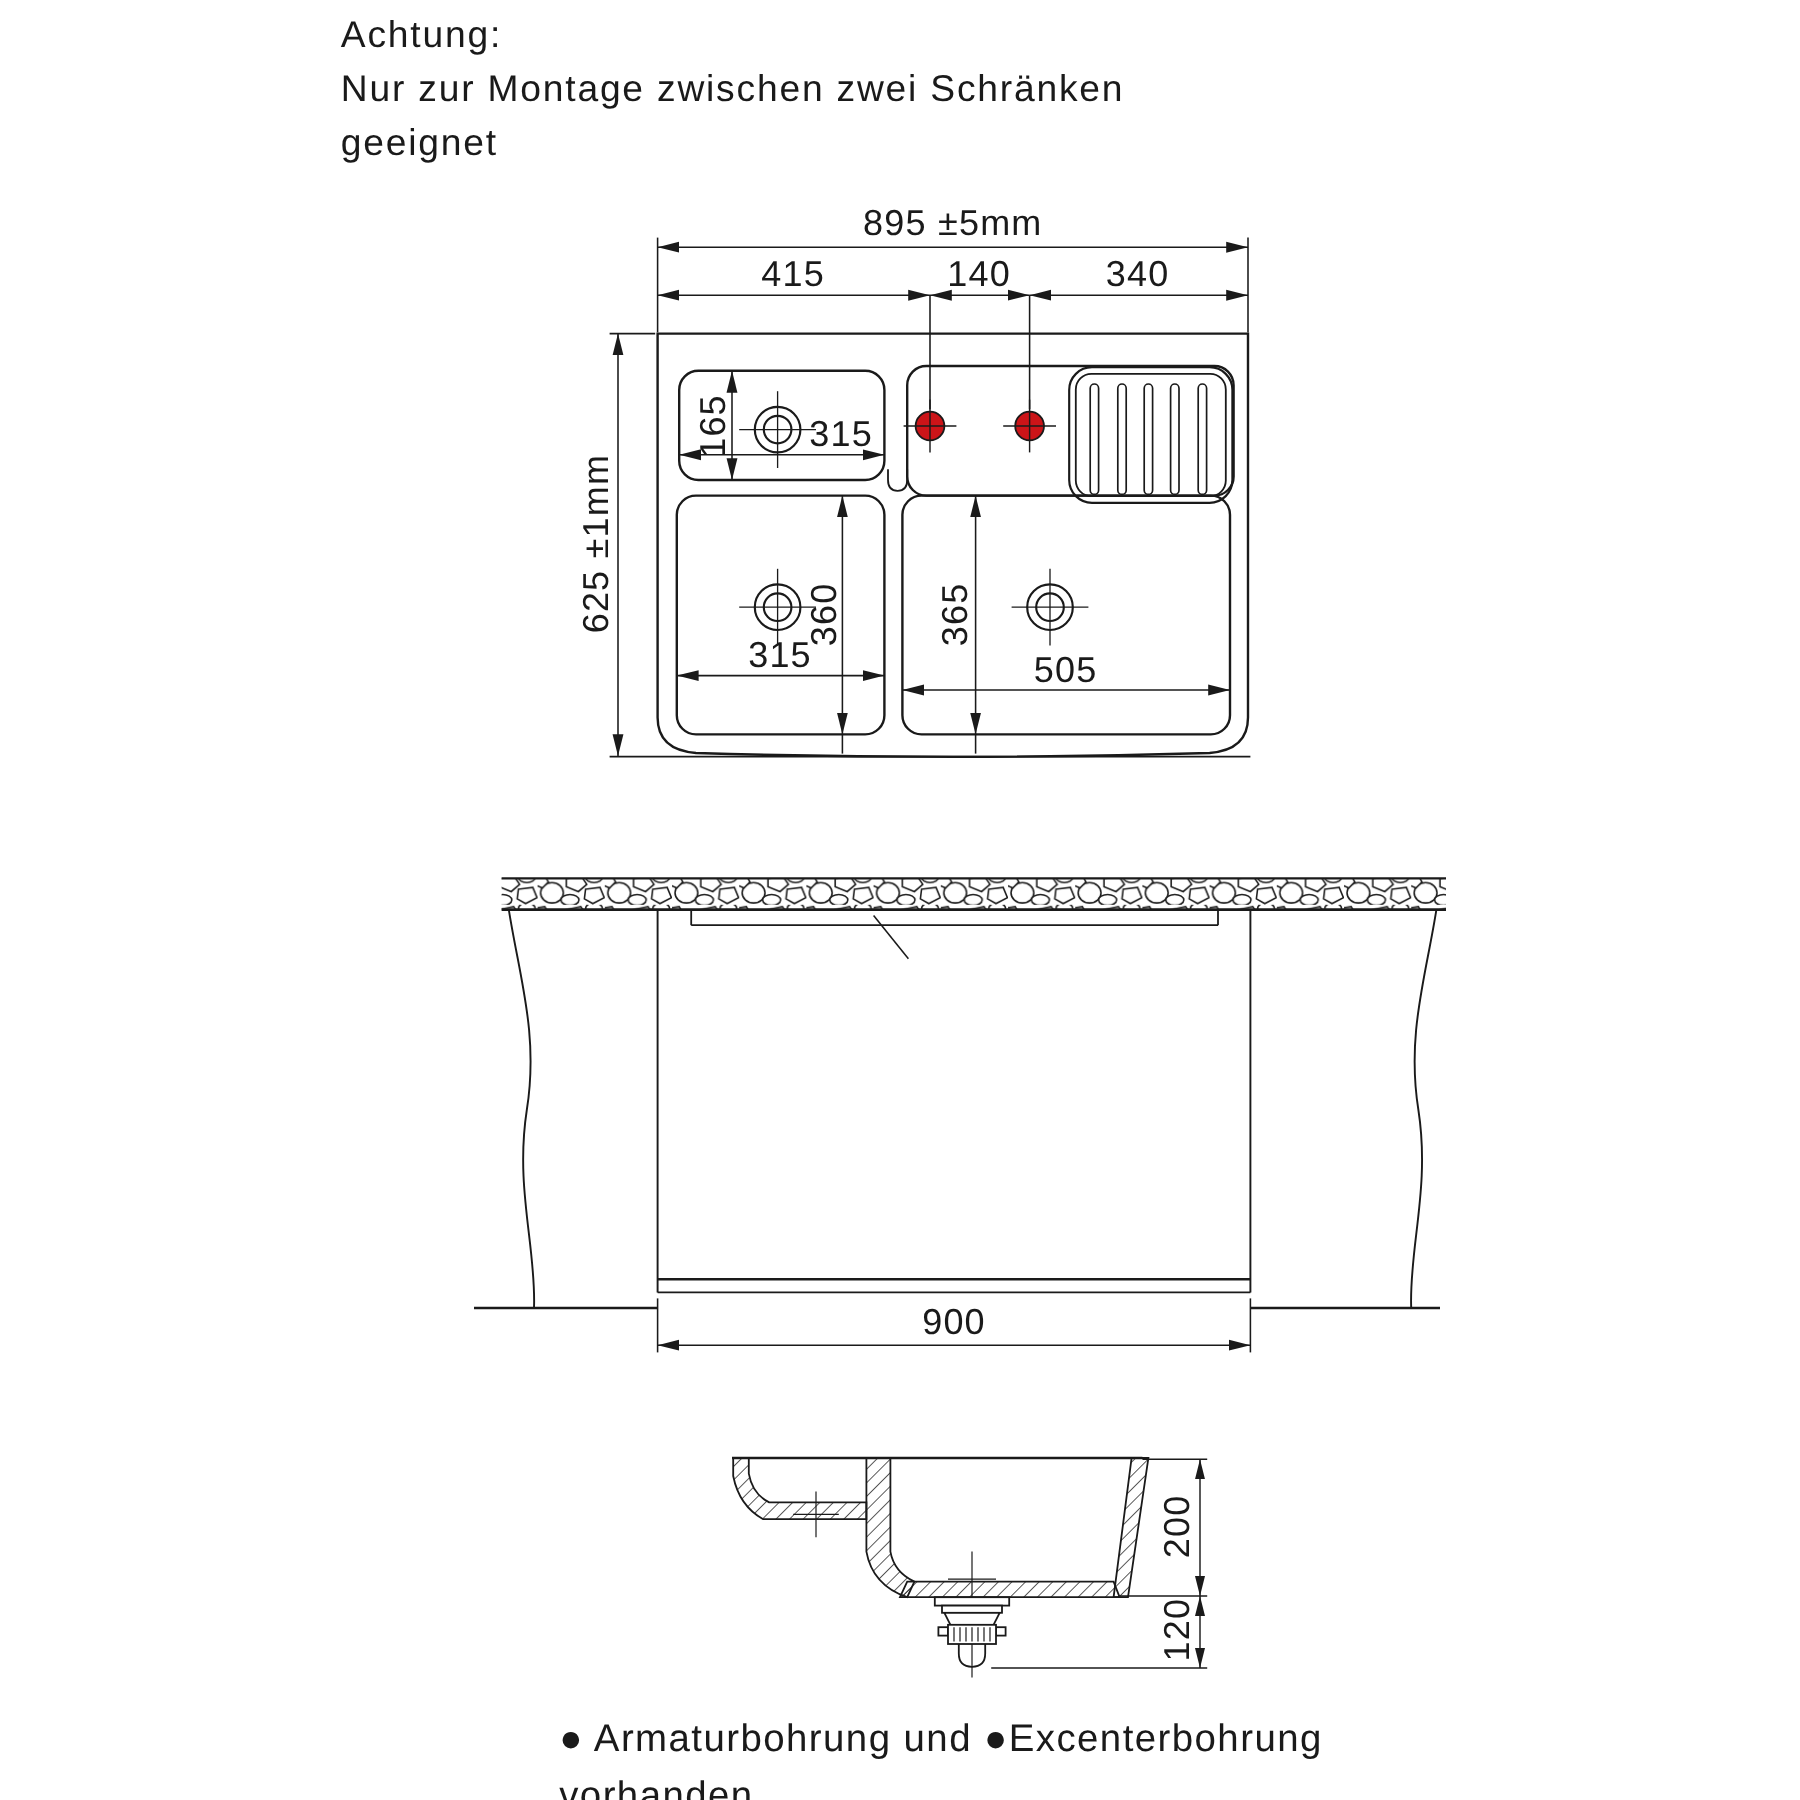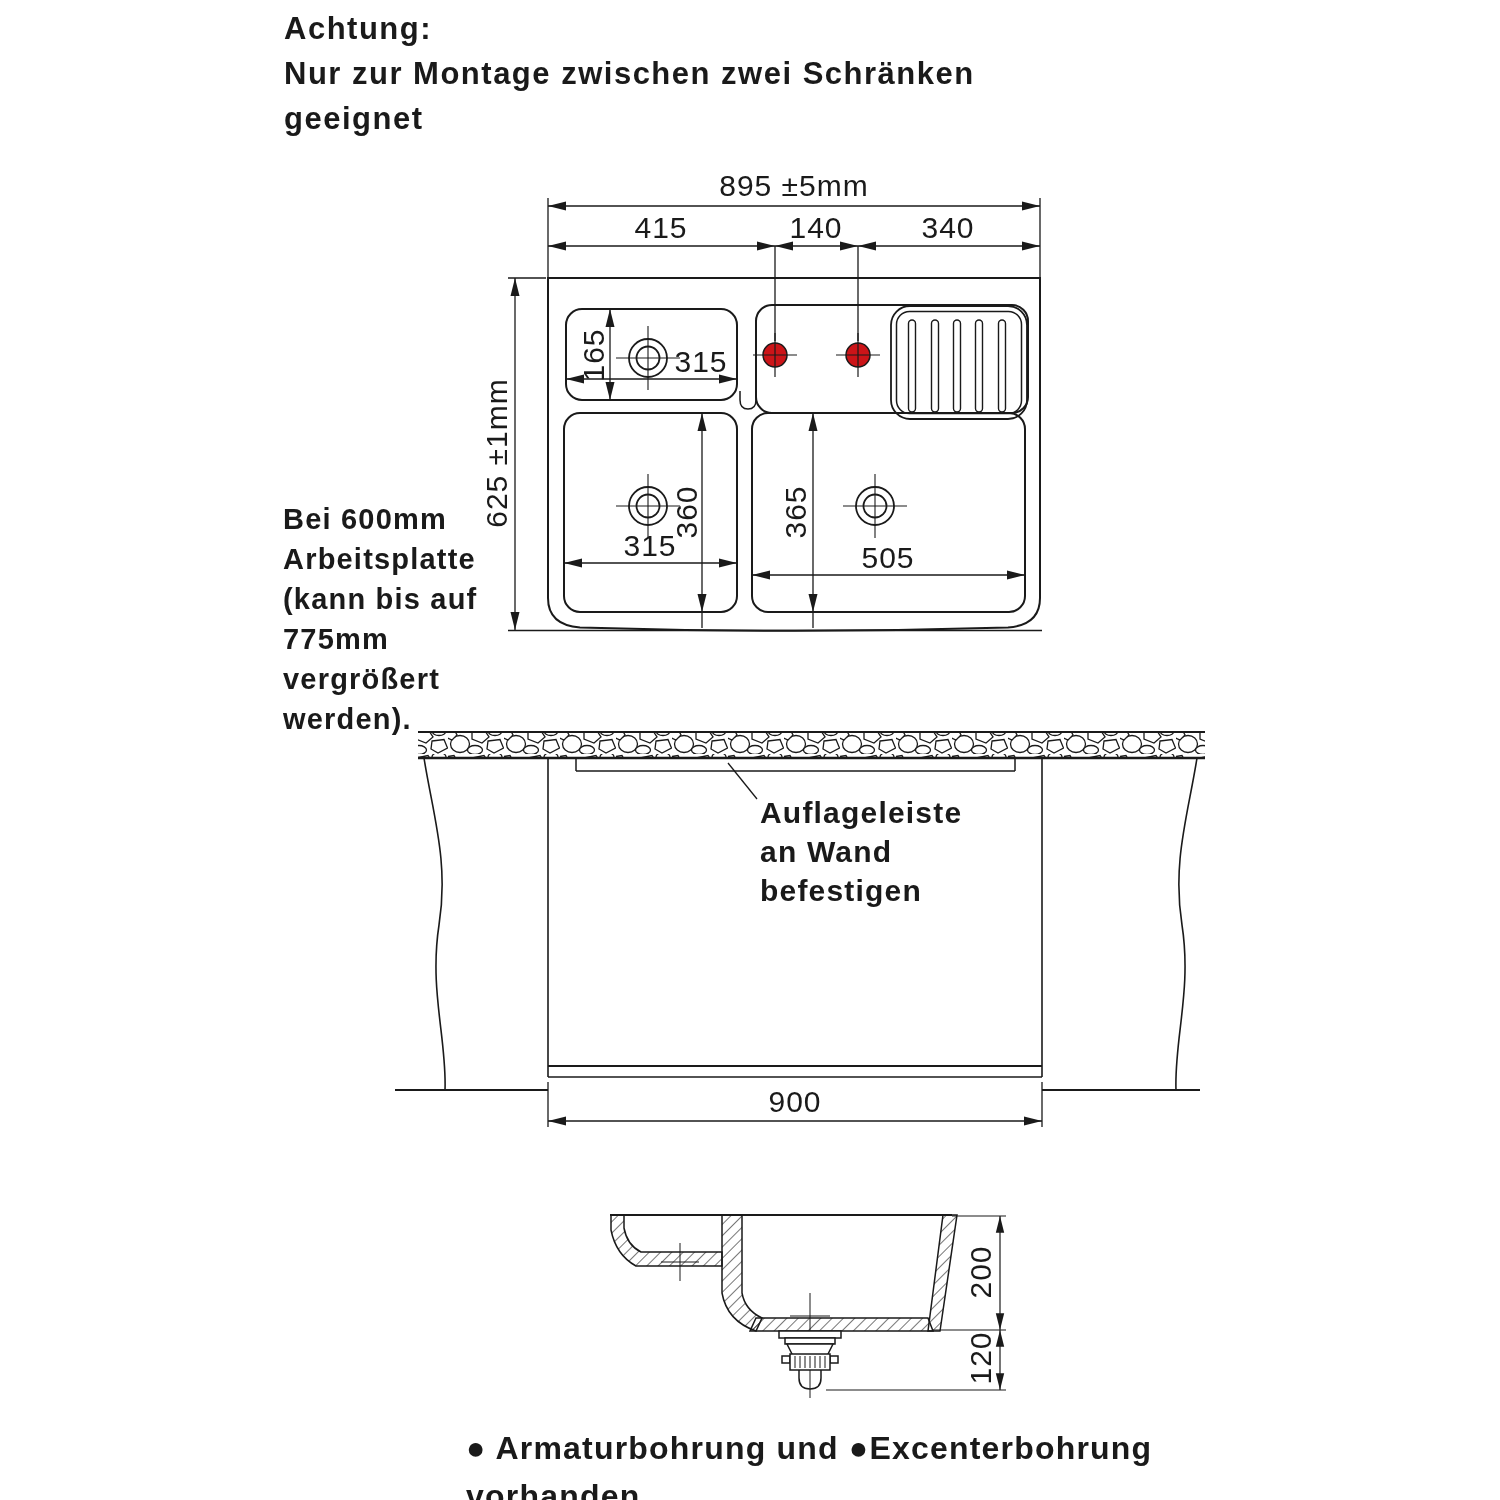--- a/index.html
+++ b/index.html
@@ -1,44 +1,35 @@
 <!DOCTYPE html>
 <html><head>
 <meta charset="utf-8">
 <style>
   html,body{margin:0;padding:0;background:#ffffff;}
   #canvas{position:relative;width:1500px;height:1500px;background:#ffffff;overflow:hidden;
           font-family:"Liberation Sans", sans-serif;color:#1a1a1a;}
-  .txt{position:absolute;white-space:pre-line;font-weight:700;}
+  .txt{position:absolute;white-space:pre-line;font-weight:400;}
   #header-note{left:284px;top:6px;font-size:31px;line-height:45px;letter-spacing:1.5px;}
   #note-overhang{left:283px;top:293px;font-size:29px;line-height:40px;letter-spacing:1.2px;}
   #note-worktop{left:283px;top:499px;font-size:29px;line-height:40px;letter-spacing:1.2px;}
   #leader-note{left:760px;top:793px;font-size:30px;line-height:39px;letter-spacing:1.2px;}
   #caption-note{left:466px;top:1424px;font-size:32px;line-height:48px;letter-spacing:1.2px;}
   svg{position:absolute;left:0;top:0;}
   svg text{font-family:"Liberation Sans", sans-serif;font-size:30px;font-weight:300;
            letter-spacing:1px;fill:#1a1a1a;}
 </style>
 </head>
 <body>
 
 <div id="canvas">
 
   <div id="header-note" class="txt">Achtung:
 Nur zur Montage zwischen zwei Schränken
 geeignet</div>
-  <div id="note-worktop" class="txt">Bei 600mm
-Arbeitsplatte
-(kann bis auf
-775mm
-vergrößert
-werden).</div>
-  <div id="leader-note" class="txt">Auflageleiste
-an Wand
-befestigen</div>
   <div id="caption-note" class="txt">● Armaturbohrung und ●Excenterbohrung
 vorhanden.</div>
 
   <svg width="1500" height="1500" viewBox="0 0 1500 1500">
     <defs>
       <marker id="ae" orient="auto" markerWidth="16" markerHeight="9" refX="14" refY="4.5">
         <path d="M0,1 L14,4.5 L0,8 Z" fill="#1a1a1a"></path>
       </marker>
       <marker id="as" orient="auto-start-reverse" markerWidth="16" markerHeight="9" refX="14" refY="4.5">
         <path d="M0,1 L14,4.5 L0,8 Z" fill="#1a1a1a"></path>

